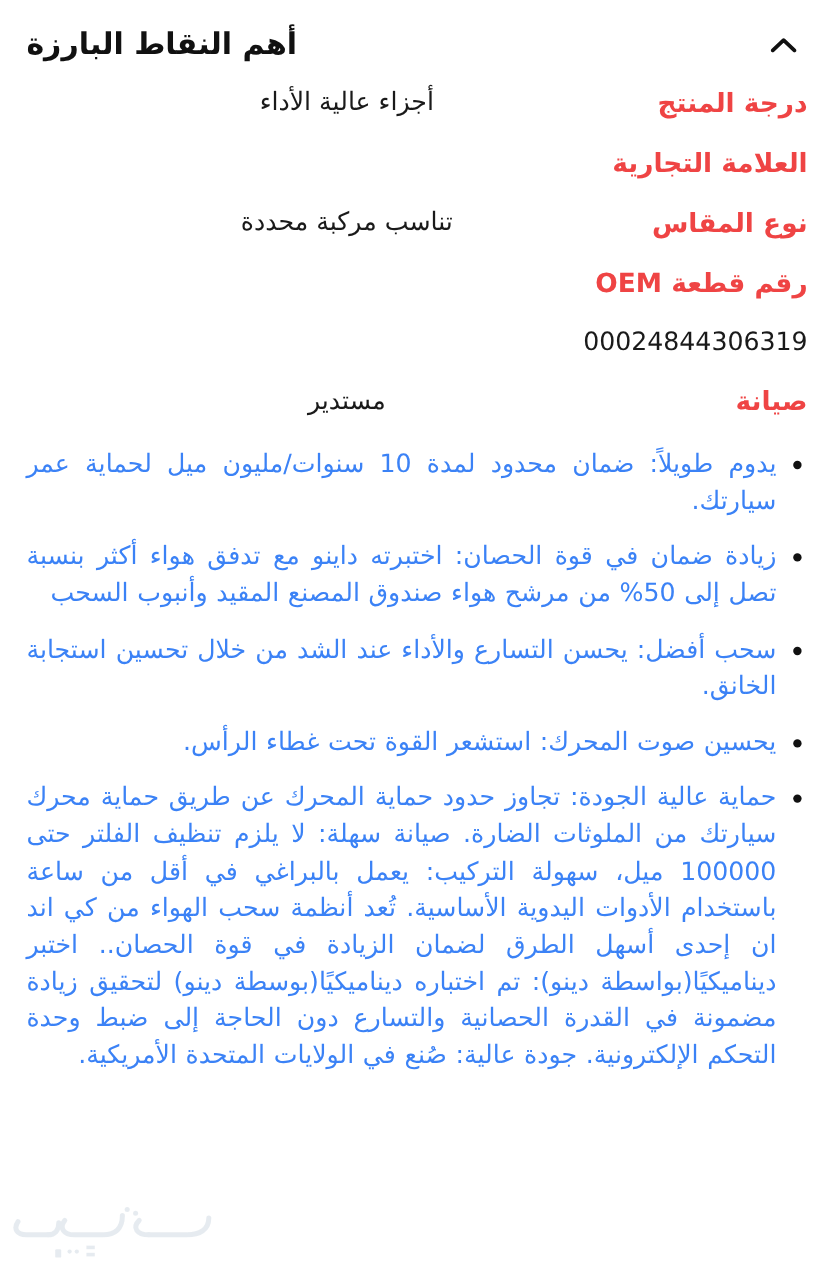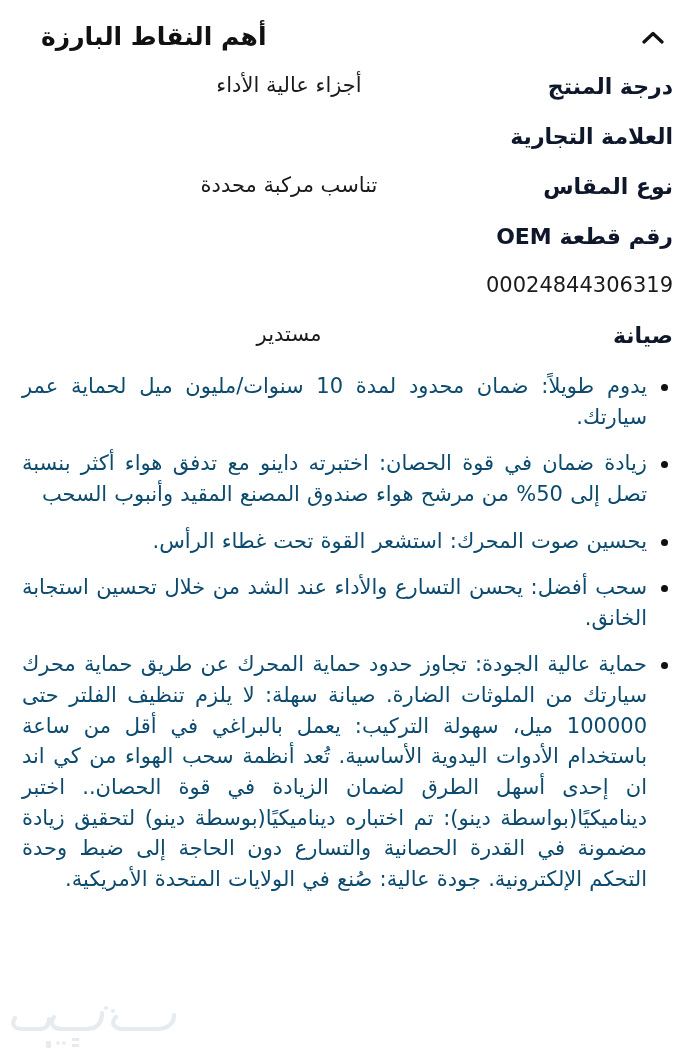--- a/index.html
+++ b/index.html
@@ -27,21 +27,20 @@
   }
 
   
   .section-header {
     display: flex;
     flex-direction: row-reverse;
     align-items: center;
     justify-content: space-between;
     padding: 18px 27px 6px 22px;
     height: 62px;
-    margin-left: 19px;
   }
   .section-title {
     font-size: 25px;
     font-weight: 700;
     line-height: 1.2;
     letter-spacing: 0;
     color: #111111;
     white-space: nowrap;
   }
   .collapse-toggle {
@@ -75,21 +74,21 @@
     justify-content: flex-start;
     margin-bottom: 21px;
   }
   .spec-label {
     width: 238px;
     flex: 0 0 238px;
     text-align: right;
     font-size: 22px;
     font-weight: 700;
     line-height: 1.32;
-    color: #0f172a;
+    color: #ef4444;
     padding-left: 14px;
   }
   .spec-value {
     flex: 0 0 292px;
     width: 292px;
     text-align: center;
     font-size: 21px;
     font-weight: 400;
     line-height: 1.32;
     color: #1a1a1a;
@@ -105,21 +104,21 @@
     list-style: none;
     margin: 17px 0 0 0;
     padding: 0 27px 0 22px;
   }
   .highlights-list li {
     position: relative;
     font-size: 21px;
     line-height: 1.46;
     text-align: justify;
     text-align-last: right;
-    color: #0c4a6e;
+    color: #3b82f6;
     padding-right: 26px;
     margin-bottom: 16px;
     word-spacing: 0.5px;
   }
   .highlights-list li::before {
     content: "";
     position: absolute;
     right: 5px;
     top: 13px;
     width: 7px;
@@ -181,22 +180,22 @@
     <div class="spec-row">
       <div class="spec-label">صيانة</div>
       <div class="spec-value">مستدير</div>
     </div>
 
   </div>
 
   <ul class="highlights-list">
     <li>يدوم طويلاً: ضمان محدود لمدة 10 سنوات/مليون ميل لحماية عمر سيارتك.</li>
     <li>زيادة ضمان في قوة الحصان: اختبرته داينو مع تدفق هواء أكثر بنسبة تصل إلى 50% من مرشح هواء صندوق المصنع المقيد وأنبوب السحب</li>
+    <li>سحب أفضل: يحسن التسارع والأداء عند الشد من خلال تحسين استجابة الخانق.</li>
     <li>يحسين صوت المحرك: استشعر القوة تحت غطاء الرأس.</li>
-    <li>سحب أفضل: يحسن التسارع والأداء عند الشد من خلال تحسين استجابة الخانق.</li>
     <li>حماية عالية الجودة: تجاوز حدود حماية المحرك عن طريق حماية محرك سيارتك من الملوثات الضارة. صيانة سهلة: لا يلزم تنظيف الفلتر حتى 100000 ميل، سهولة التركيب: يعمل بالبراغي في أقل من ساعة باستخدام الأدوات اليدوية الأساسية. تُعد أنظمة سحب الهواء من كي اند ان إحدى أسهل الطرق لضمان الزيادة في قوة الحصان.. اختبر ديناميكيًا(بواسطة دينو): تم اختباره ديناميكيًا(بوسطة دينو) لتحقيق زيادة مضمونة في القدرة الحصانية والتسارع دون الحاجة إلى ضبط وحدة التحكم الإلكترونية. جودة عالية: صُنع في الولايات المتحدة الأمريكية.</li>
   </ul>
 
   <svg class="watermark" viewBox="0 0 176 46">
     <g fill="none" stroke="#b9c7d4" stroke-width="4.2" stroke-linecap="round" stroke-linejoin="round">
       <path d="M168 10 C168 20, 160 24, 150 24 L118 24"></path>
       <path d="M118 24 C108 24, 104 18, 110 12"></path>
       <path d="M96 8 C96 19, 90 24, 80 24 L56 24 C47 24, 43 18, 48 12"></path>
       <path d="M34 24 L16 24 C8 24, 5 19, 9 13"></path>
       <path d="M34 24 C40 24, 43 20, 43 14"></path>

